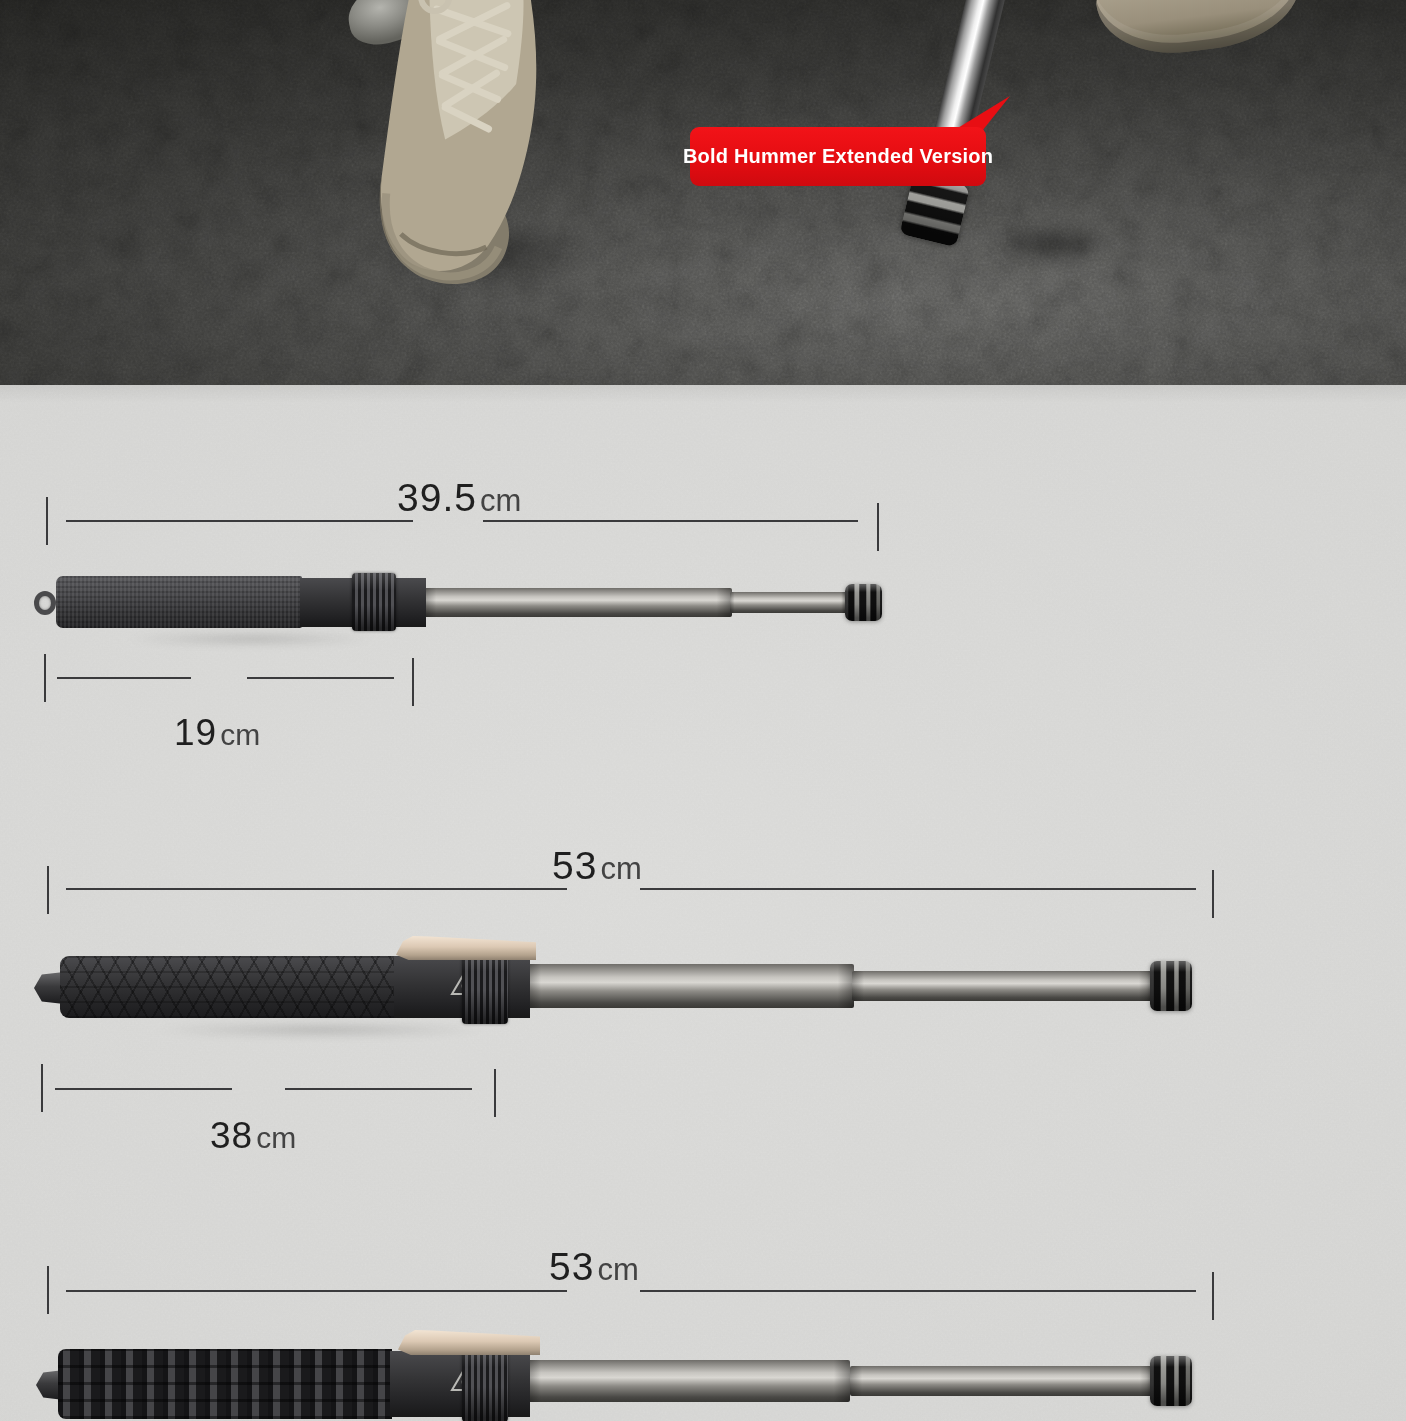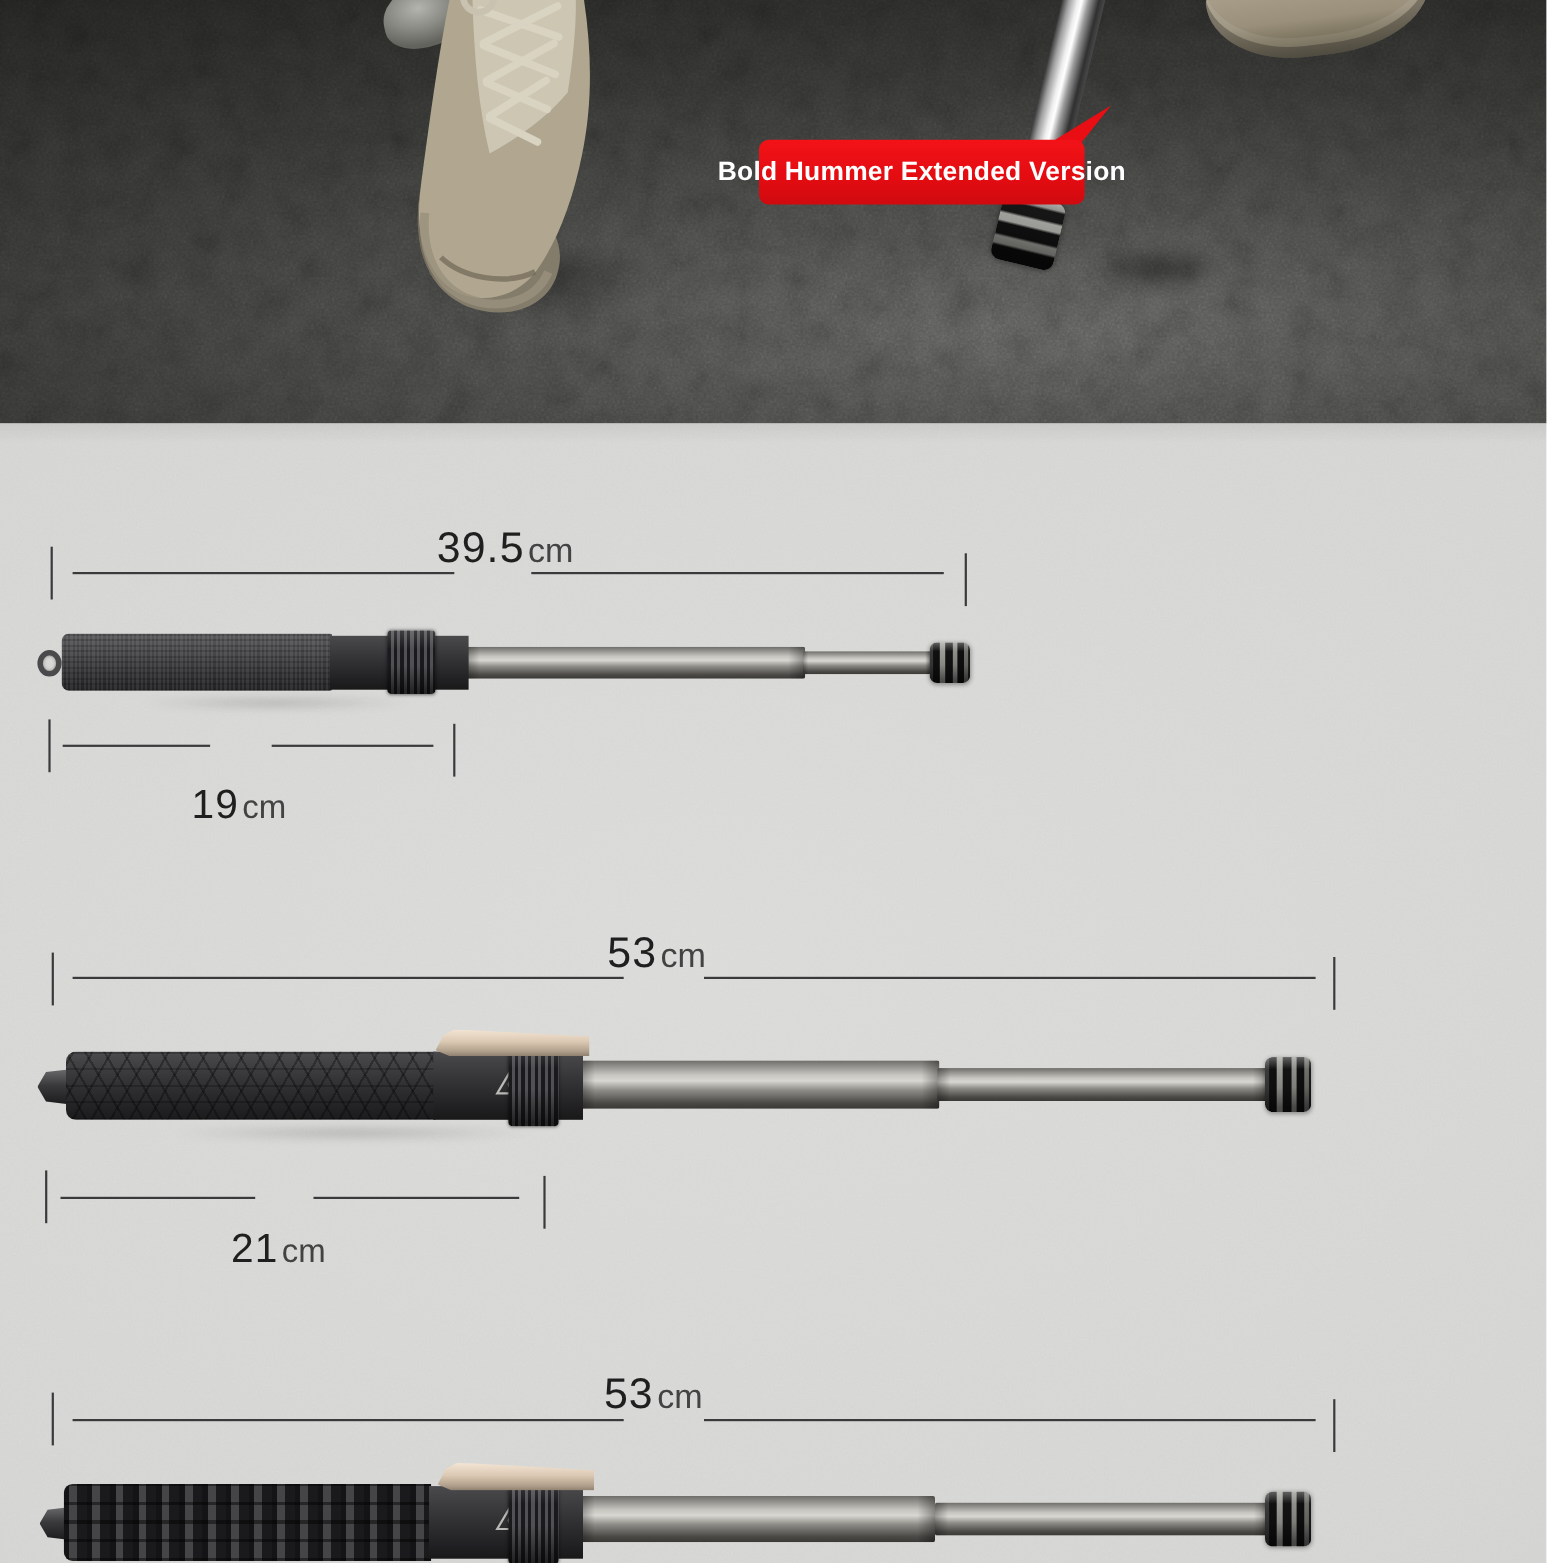--- a/index.html
+++ b/index.html
@@ -59,21 +59,21 @@
 
   .callout{
     position:absolute;left:690px;top:127px;width:296px;height:59px;border-radius:9px;
     background:linear-gradient(180deg,#f21318 0%,#e30c11 60%,#cf0a0f 100%);
     display:flex;align-items:center;justify-content:center;z-index:5;
   }
   .callout-tail{
     position:absolute;left:932px;top:96px;width:78px;height:44px;background:#e80e13;z-index:4;
     clip-path:polygon(100% 0, 8% 100%, 55% 100%);
   }
-  .callout-text{color:#ffffff;font-size:24px;font-weight:bold;letter-spacing:.2px;white-space:nowrap;}
+  .callout-text{color:#ffffff;font-size:20px;font-weight:bold;letter-spacing:.2px;white-space:nowrap;}
 
   
   #specs{
     position:absolute;left:0;top:385px;width:1406px;height:1208px;overflow:hidden;
     background:
       linear-gradient(180deg, rgba(0,0,0,.06), rgba(0,0,0,0) 18px),
       radial-gradient(130% 100% at 45% 40%, #dadad8 0%, #d4d4d2 55%, #c9c9c7 100%);
   }
 
   .tick{position:absolute;width:2px;height:48px;background:#3a3a3c;}
@@ -267,21 +267,21 @@
     </svg>
     <span class="engraving" style="left:498px;top:588px;height:22px;"></span>
     <div class="part collar" style="left:462px;top:564px;width:46px;height:75px;"></div>
     <div class="part clip warm" style="left:396px;top:551px;width:140px;height:24px;"></div>
 
     <span class="tick" style="left:41px;top:679px;"></span>
     <span class="hseg" style="left:55px;top:703px;width:177px;"></span>
     <span class="hseg" style="left:285px;top:703px;width:187px;"></span>
     <span class="tick" style="left:494px;top:684px;"></span>
     <div class="dim-label small" style="left:210px;top:717px;">
-      <span class="val">21</span>
+      <span class="val">38</span>
       <span class="unit">cm</span>
     </div>
 
     <div class="dim-label" style="left:549px;top:848px;">
       <span class="val">53</span>
       <span class="unit">cm</span>
     </div>
     <span class="tick" style="left:47px;top:881px;"></span>
     <span class="hseg" style="left:66px;top:905px;width:501px;"></span>
     <span class="hseg" style="left:640px;top:905px;width:556px;"></span>

